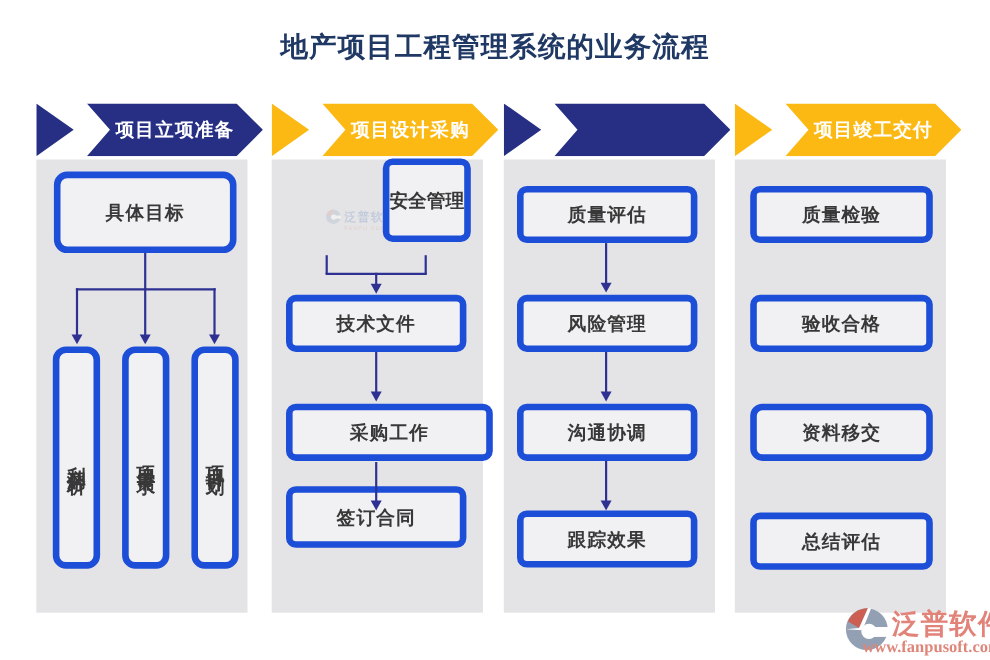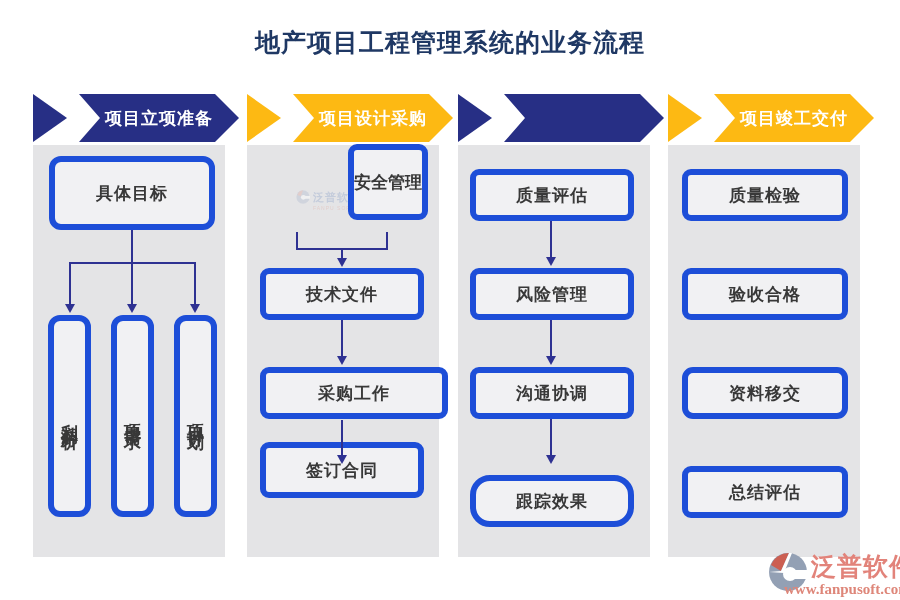--- a/index.html
+++ b/index.html
@@ -60,21 +60,21 @@
   .n-c2-b{left:348px;top:144px;width:80px;height:76px;letter-spacing:0;}
   .n-c2-r2{left:260px;top:268px;width:164px;height:52px;}
   .n-c2-r3{left:260px;top:367px;width:188px;height:52px;}
   .n-c2-r4{left:260px;top:442px;width:164px;height:56px;}
 
   
   .n-c3{left:470px;width:164px;height:52px;}
   .n-c3-r1{top:169px;}
   .n-c3-r2{top:268px;}
   .n-c3-r3{top:367px;}
-  .n-c3-r4{top:475px;border-radius:20px;}
+  .n-c3-r4{top:464px;}
 
   
   .n-c4{left:682px;width:166px;height:52px;}
   .n-c4-r1{top:169px;}
   .n-c4-r2{top:268px;}
   .n-c4-r3{top:367px;border-radius:11px;}
   .n-c4-r4{top:466px;}
 
   
   .connectors{position:absolute;inset:0;pointer-events:none;}

